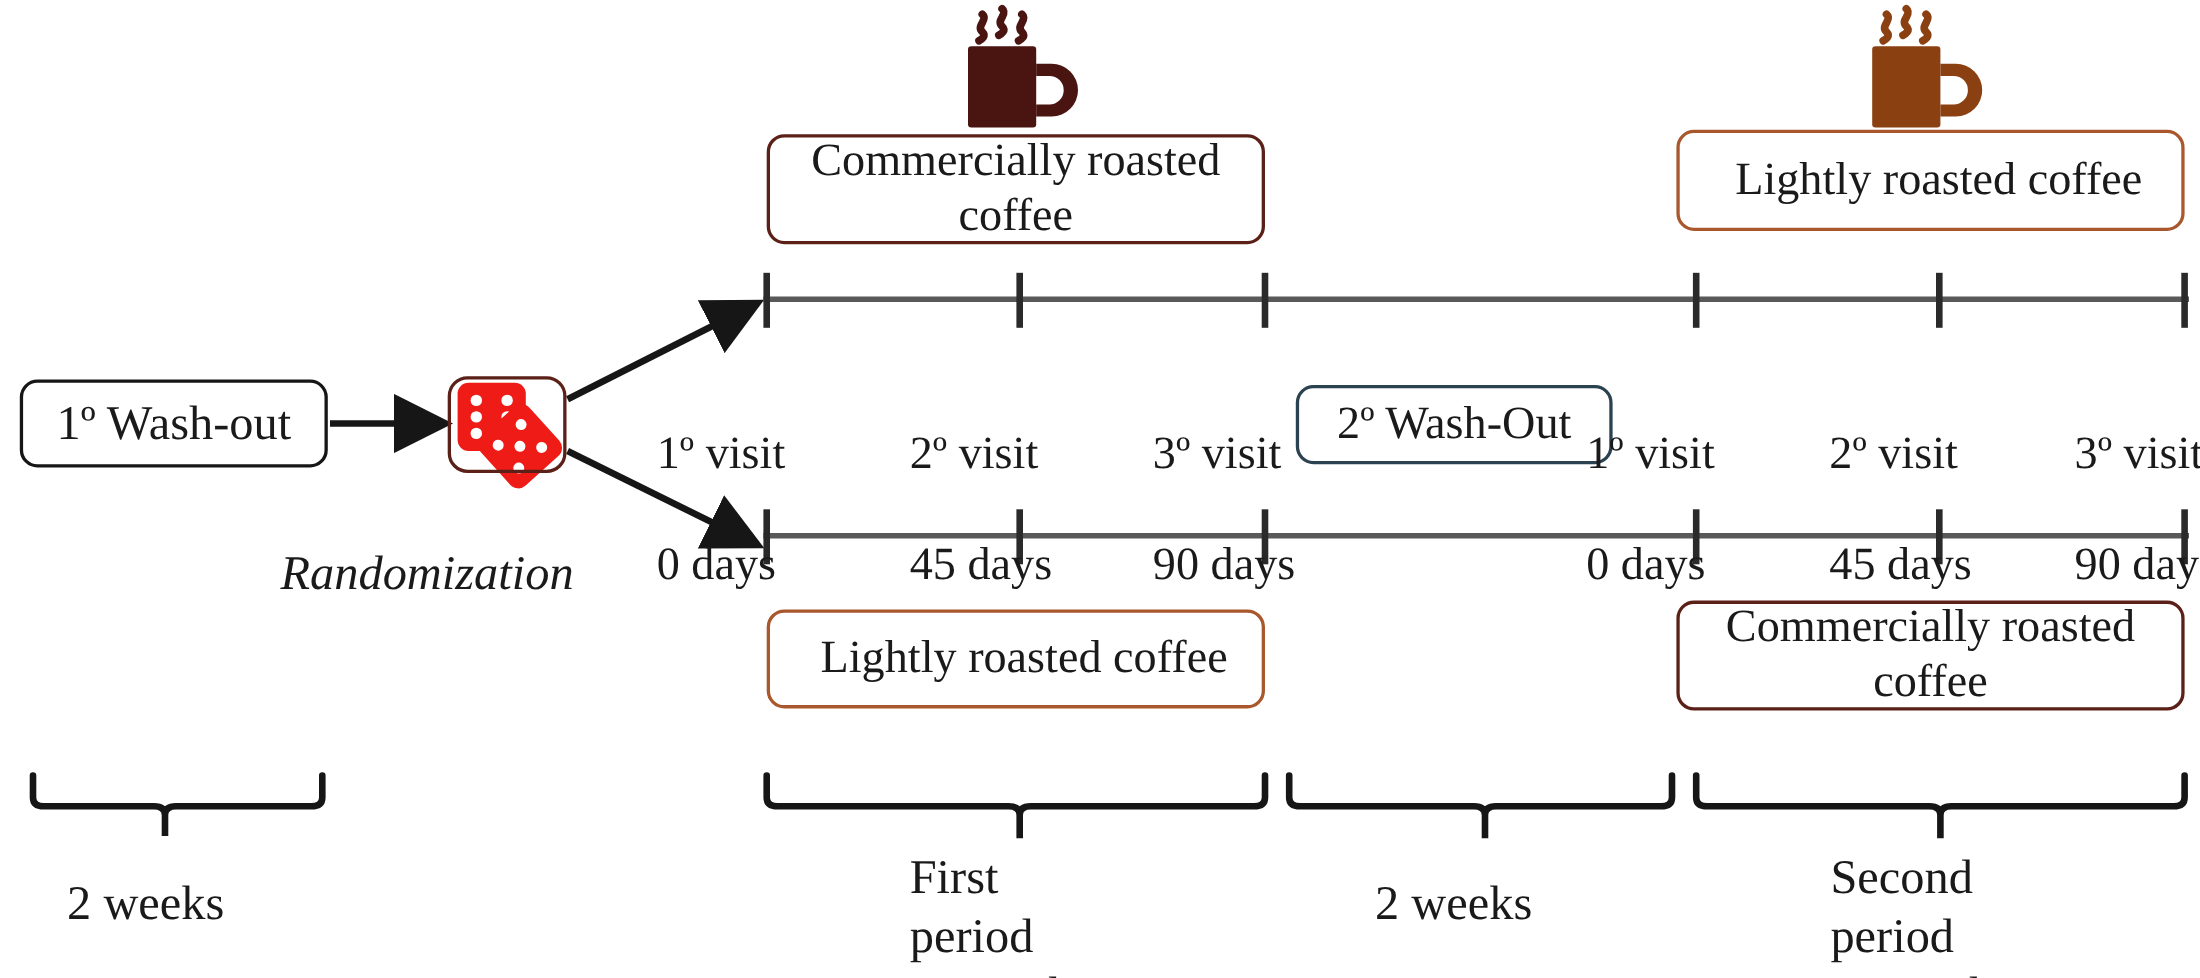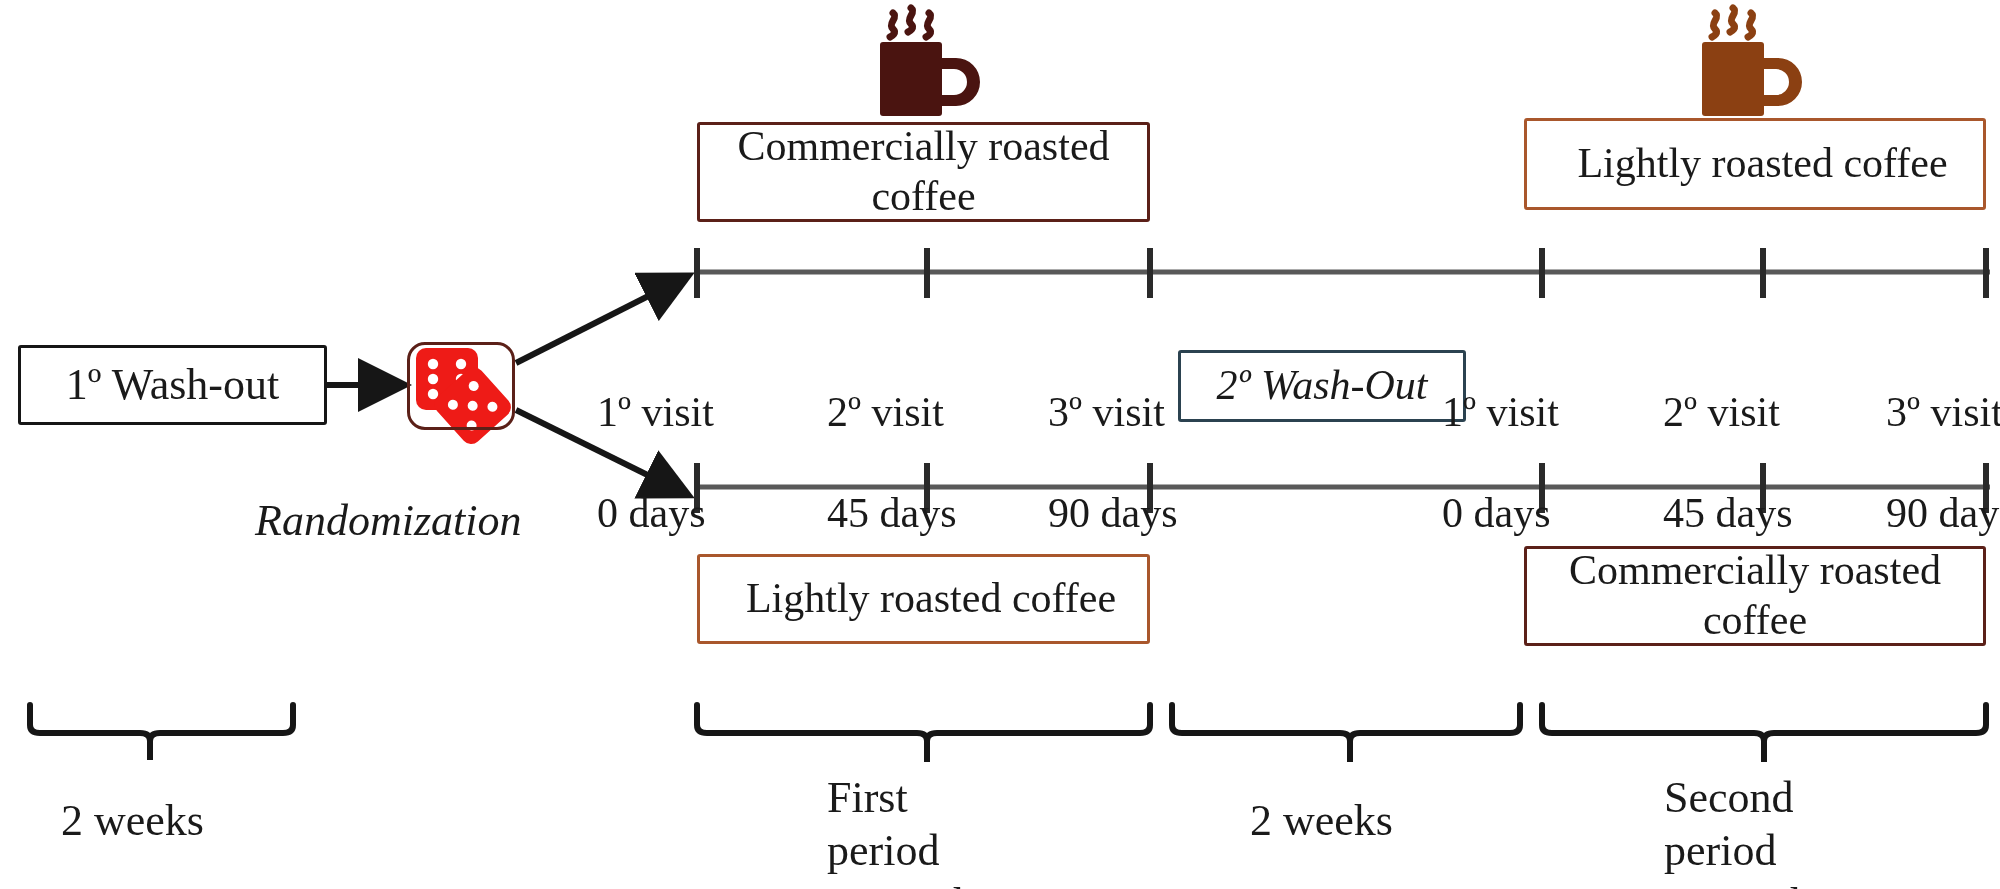--- a/index.html
+++ b/index.html
@@ -29,28 +29,28 @@
     position: absolute;
     box-sizing: border-box;
     display: flex;
     align-items: center;
     justify-content: center;
     text-align: center;
     background: #ffffff;
     line-height: 1.18;
   }
   .rbox {
-    border-radius: 3px;
+    border-radius: 16px;
     border-style: solid;
     border-width: 3px;
   }
   .b-dark   { border-color: #5b2018; }
   .b-light  { border-color: #a9572c; padding-left: 15px; }
   .b-black  { border-color: #161616; }
-  .b-blue   { border-color: #2b4250; font-style: italic; }
+  .b-blue   { border-color: #2b4250; }
 
   .lbl {
     position: absolute;
     text-align: left;
     white-space: pre-line;
     line-height: 1.2;
     color: #1a1a1a;
   }
   .f42 { font-size: 42px; }
   .f44 { font-size: 44px; }
@@ -138,21 +138,21 @@
           <circle cx="458" cy="392" r="5"></circle>
           <circle cx="486" cy="392" r="5"></circle>
           <circle cx="472" cy="406" r="5"></circle>
           <circle cx="458" cy="420" r="5"></circle>
           <circle cx="486" cy="420" r="5"></circle>
         </g>
       </g>
     </g>
   </svg>
 
-  <div class="node rbox b-black f44" style="left:18px; top:345px; width:309px; height:80px;">
+  <div class="node rbox b-black f44" style="left:18px; top:345px; width:280px; height:80px;">
     <span>1º Wash-out</span>
   </div>
 
   <div class="node rbox b-dark" style="left:407px; top:342px; width:108px; height:88px; border-radius:18px; background:transparent;"></div>
 
   <div class="lbl f44" style="left:255px; top:495px; width:400px;font-style:italic;">Randomization</div>
 
   <div class="node rbox b-dark f42" style="left:697px; top:122px; width:453px; height:100px;">
     <span style="white-space:pre-line;">Commercially roasted
 coffee</span>

